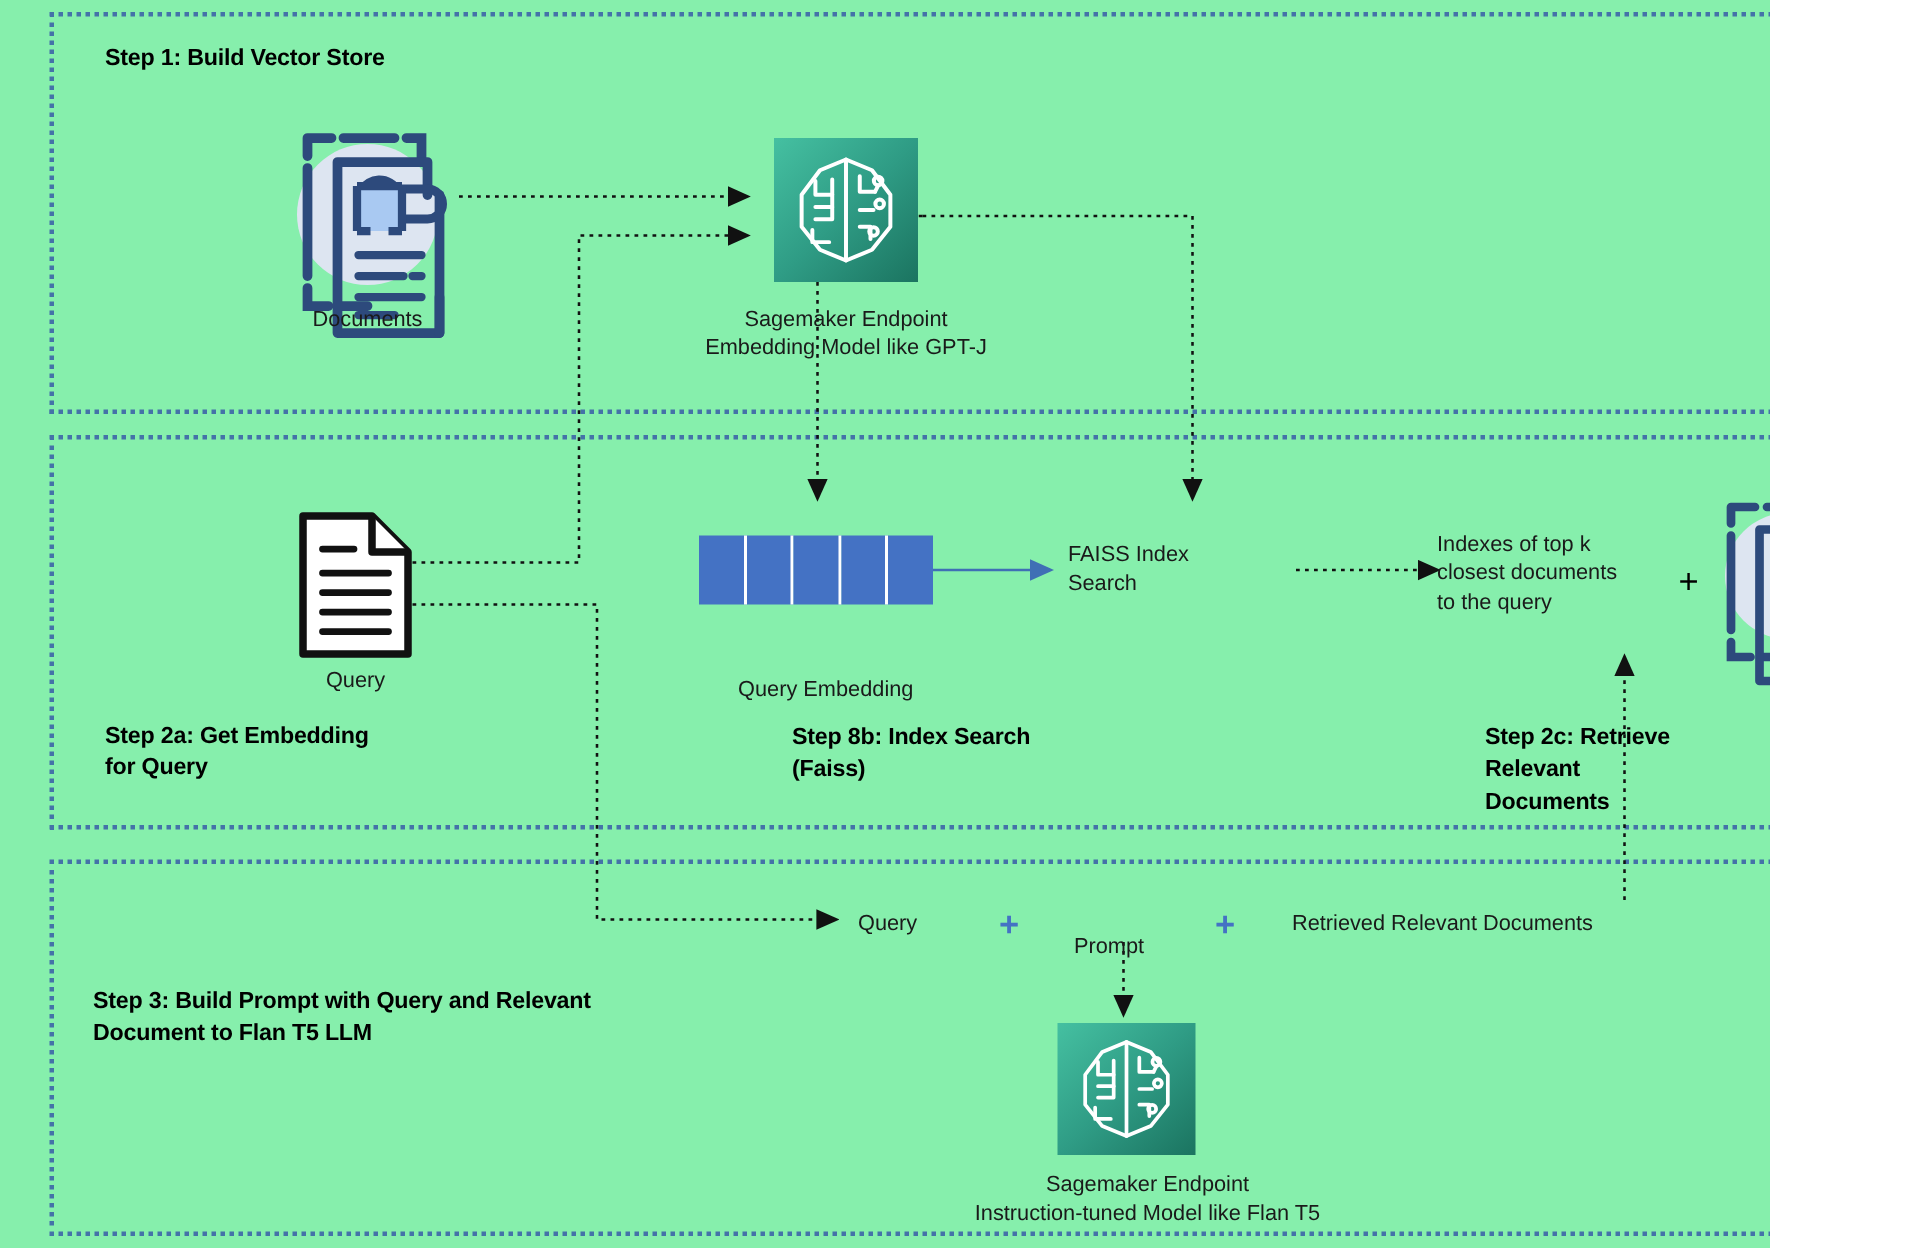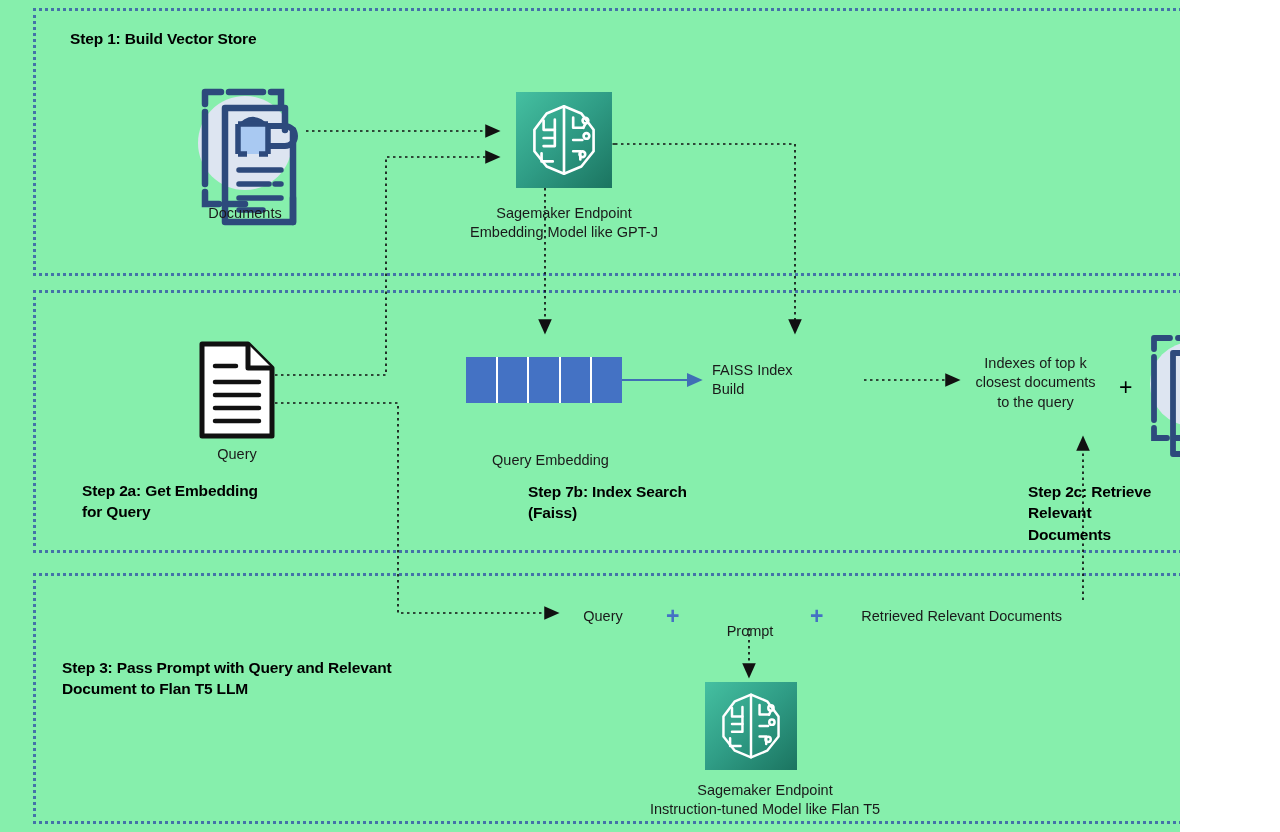--- a/index.html
+++ b/index.html
@@ -45,21 +45,20 @@
     font-size: 14.5px;
     line-height: 1.34;
     text-align: center;
     color: #1a1a1a;
     white-space: pre-line;
   }
   .flow-label {
     position: absolute;
     font-size: 14.5px;
     line-height: 1.34;
-    text-align: center;
     color: #1a1a1a;
     white-space: pre-line;
   }
   .plus-blue {
     position: absolute;
     color: #4472c4;
     font-size: 23px;
     font-weight: bold;
     line-height: 1;
   }
@@ -232,43 +231,43 @@
   <div class="bars" id="bars" style="left:466px; top:357px; width:156px; height:46px;">
     <span></span>
     <span></span>
     <span></span>
     <span></span>
     <span></span>
   </div>
 
   <div class="step-title" style="left:70px; top:28px;">Step 1: Build Vector Store</div>
 
-  <div class="step-title" style="left:82px; top:480px;">Step 2a: Get Embedding
+  <div class="step-title" style="left:70px; top:480px;">Step 2a: Get Embedding
 for Query</div>
 
-  <div class="step-title" style="left:528px; top:481px;">Step 7b: Index Search
+  <div class="step-title" style="left:528px; top:481px;">Step 8b: Index Search
 (Faiss)</div>
 
-  <div class="step-title" style="left:990px; top:481px;margin-left:38px;">Step 2c: Retrieve Relevant
+  <div class="step-title" style="left:990px; top:481px;">Step 2c: Retrieve Relevant
 Documents</div>
 
-  <div class="step-title" style="left:62px; top:657px;">Step 3: Pass Prompt with Query and Relevant
+  <div class="step-title" style="left:62px; top:657px;">Step 3: Build Prompt with Query and Relevant
 Document to Flan T5 LLM</div>
 
   <div class="caption" style="left:175px; top:204px; width:140px;">Documents</div>
 
   <div class="caption" style="left:434px; top:204px; width:260px;">Sagemaker Endpoint
 Embedding Model like GPT-J</div>
 
   <div class="caption" style="left:182px; top:445px; width:110px;">Query</div>
 
   <div class="caption" style="left:468px; top:451px; width:165px;">Query Embedding</div>
 
   <div class="flow-label" style="left:712px; top:361px; width:145px; text-align:left;">FAISS Index
-Build</div>
+Search</div>
 
   <div class="flow-label" style="left:958px; top:354px; width:155px;">Indexes of top k
 closest documents
 to the query</div>
 
   <div class="plus-black" style="left:1119px; top:376px;">+</div>
 
   <div class="caption" style="left:620px; top:781px; width:290px;">Sagemaker Endpoint
 Instruction-tuned Model like Flan T5</div>
 

